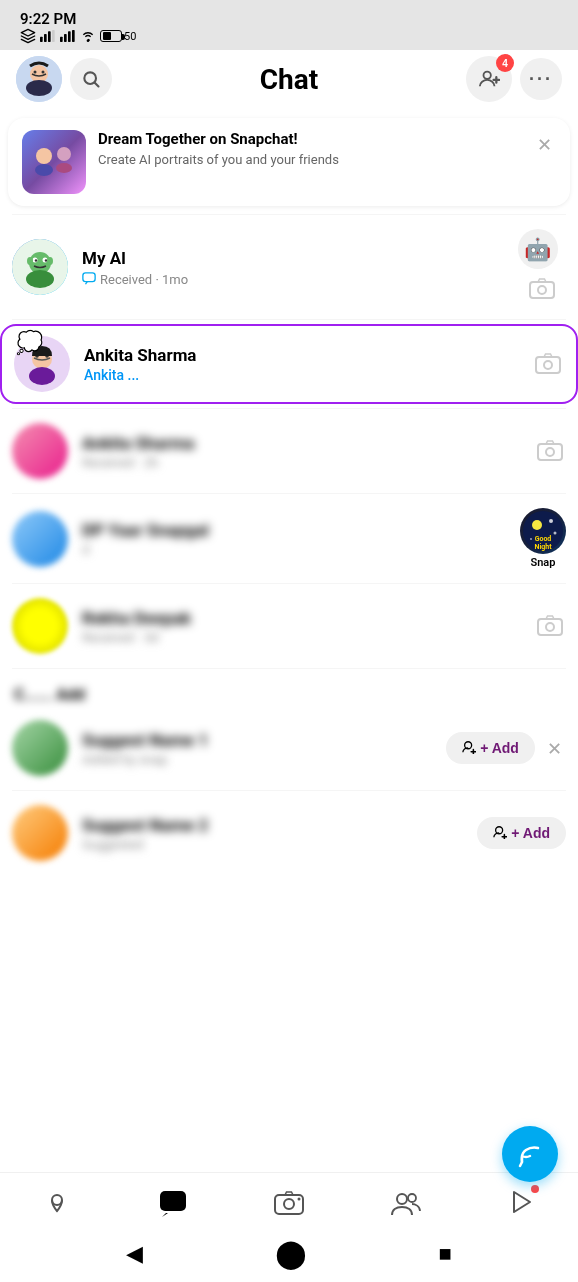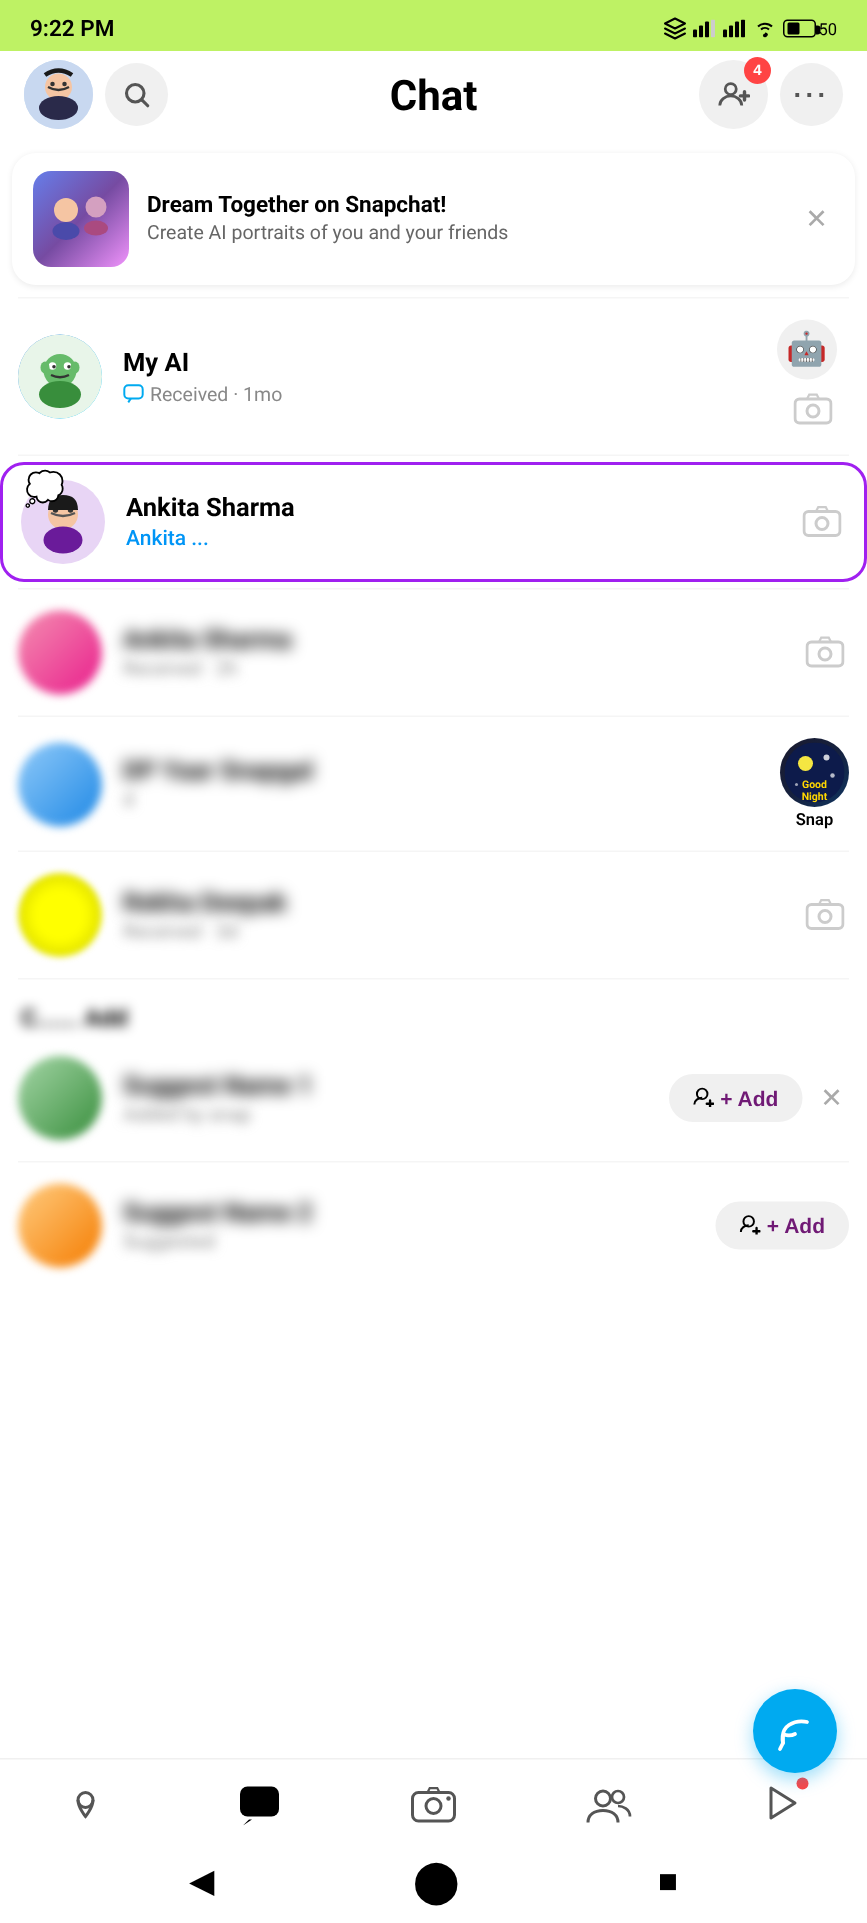--- a/index.html
+++ b/index.html
@@ -10,21 +10,22 @@
       font-family: -apple-system, BlinkMacSystemFont, 'Segoe UI', Roboto, sans-serif;
       overflow: hidden;
       position: relative;
     }
 
     
     .status-bar {
       display: flex;
       justify-content: space-between;
       padding: 10px 20px 6px;
-      background: #bef264;
+      background: #e5e5e5;
+      flex-direction: column;
     }
     .status-time {
       font-size: 15px;
       font-weight: 600;
       color: #000;
     }
     .status-icons {
       display: flex;
       align-items: center;
       gap: 4px;
@@ -112,21 +113,21 @@
       display: flex;
       align-items: center;
       justify-content: center;
       cursor: pointer;
       border: none;
     }
 
     
     .promo-banner {
       display: flex;
-      align-items: center;
+      align-items: flex-start;
       background: #fff;
       border-radius: 16px;
       padding: 12px 14px;
       margin: 4px 8px 8px;
       box-shadow: 0 1px 4px rgba(0,0,0,0.08);
       position: relative;
     }
     .promo-image {
       width: 64px;
       height: 64px;

